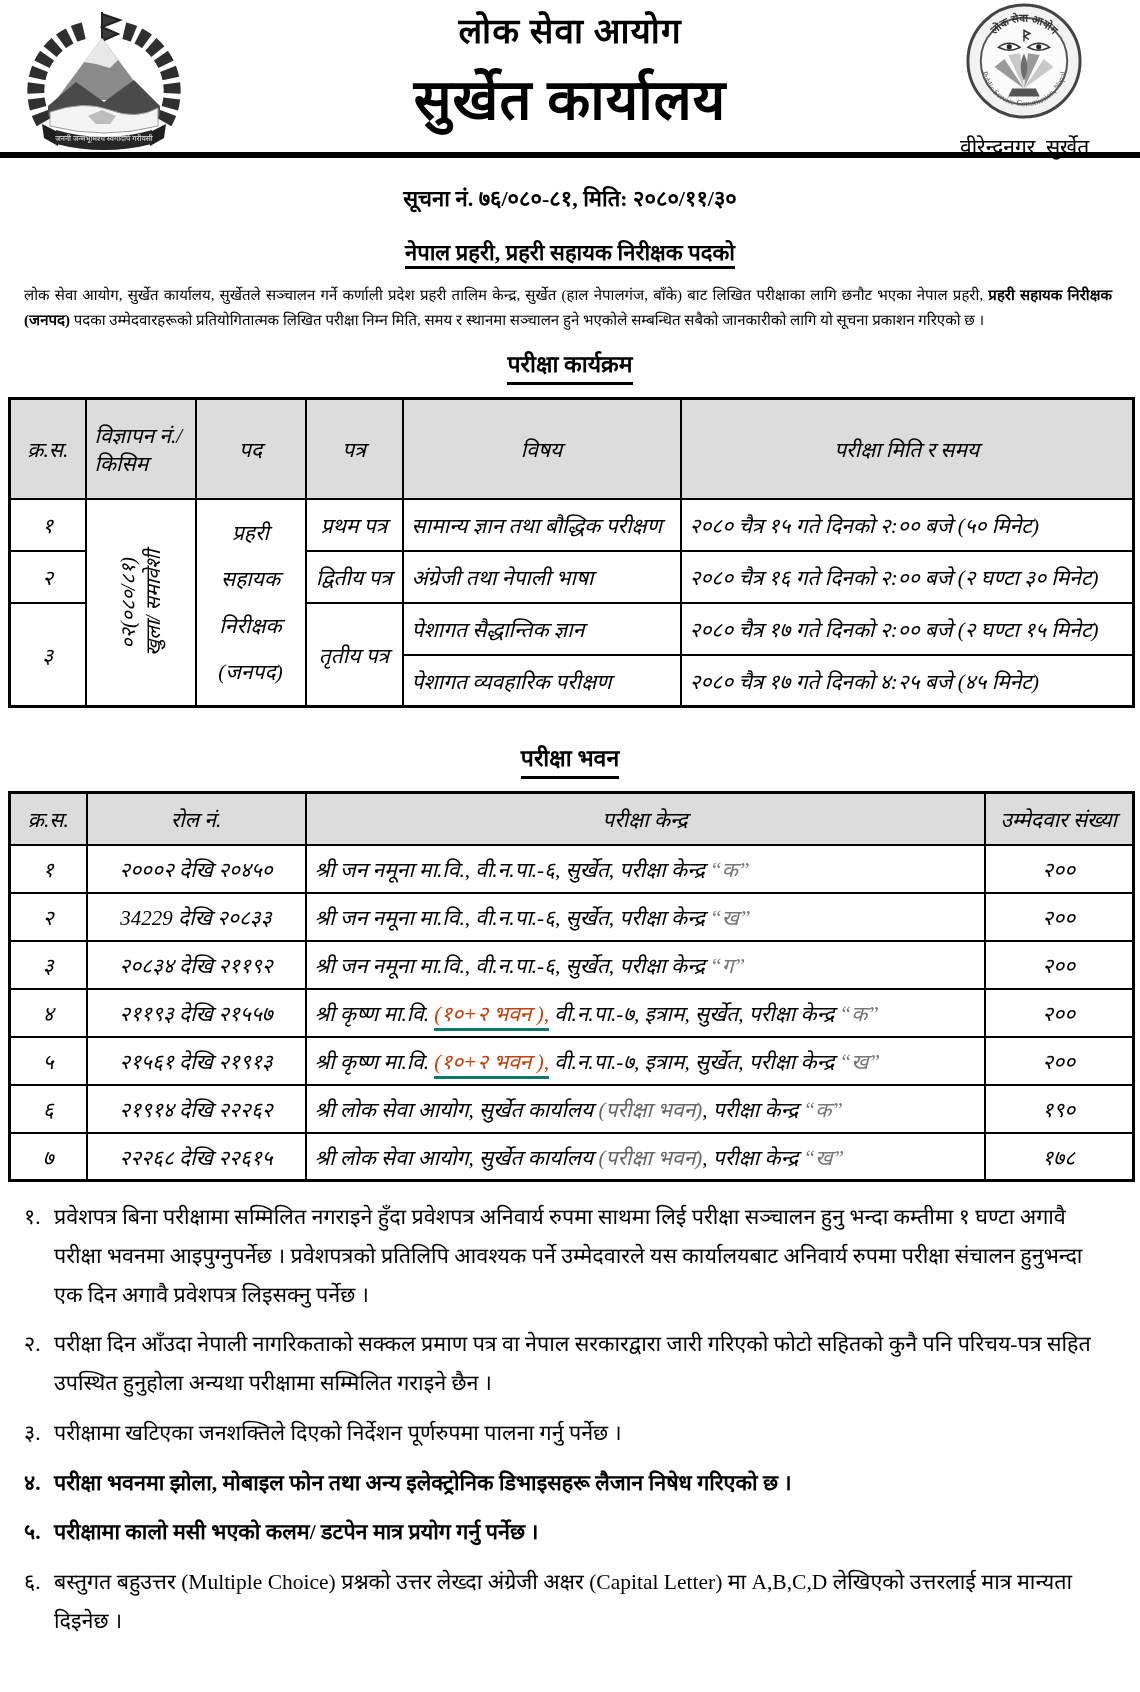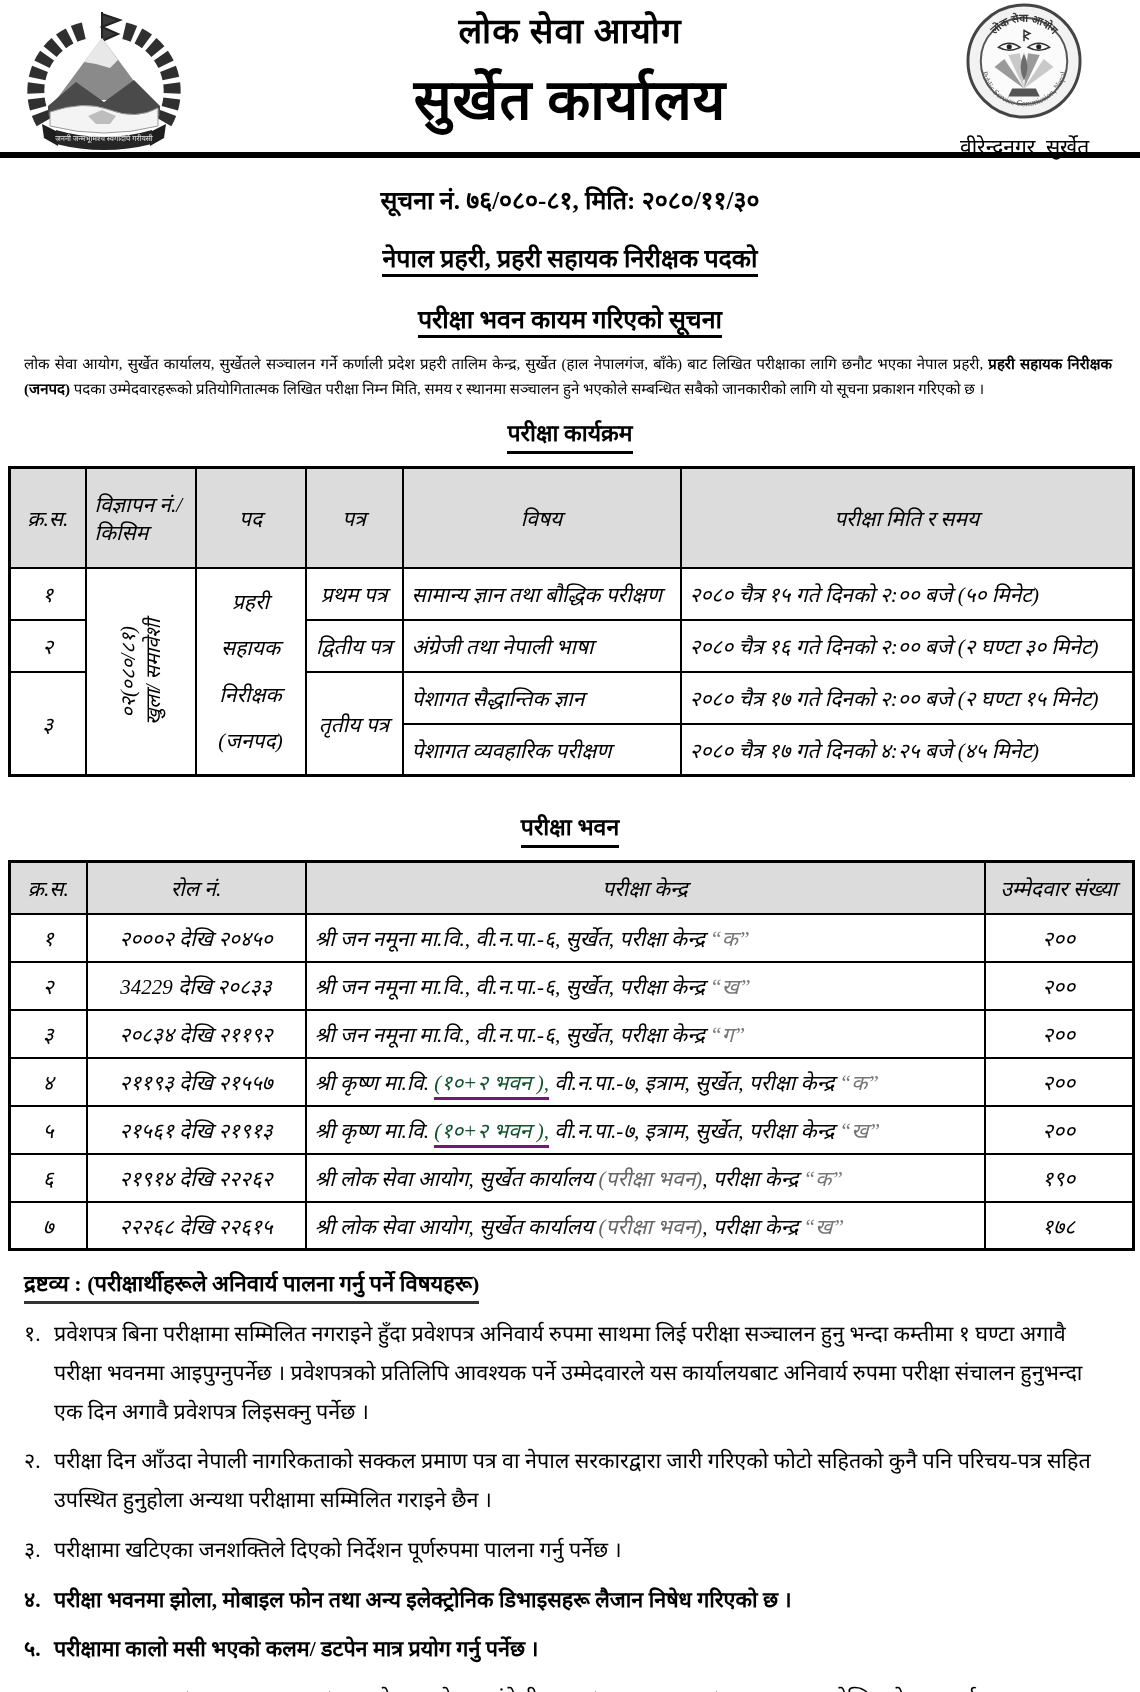--- a/index.html
+++ b/index.html
@@ -19,21 +19,21 @@
   .header-center { position: absolute; left: 215px; right: 215px; top: 6px; text-align: center; }
   .org-name { font-size: 35px; font-weight: bold; letter-spacing: 1px; }
   .office-name { font-size: 56px; font-weight: bold; margin-top: 6px; letter-spacing: 1px; }
   .seal-right { position: absolute; right: 52px; top: 2px; width: 128px; text-align: center; }
   .seal-right svg { width: 118px; height: 118px; }
   .seal-caption { font-size: 21px; margin-top: 8px; white-space: nowrap; }
   .top-rule { height: 6px; background: #000; }
 
   
   .notice-block { text-align: center; margin-top: 14px; }
-  .notice-line { font-size: 25px; font-weight: bold; margin-top: 24px; font-family: Liberation Serif, serif; }
+  .notice-line { font-size: 22px; font-weight: bold; margin-top: 24px; font-family: Liberation Serif, serif; }
   .underlined { display: inline-block; border-bottom: 3px solid #000; }
   .notice-body {
     font-size: 15px;
     line-height: 1.68;
     text-align: justify;
     margin: 14px 28px 0 24px;
   }
   .notice-body b { font-weight: bold; }
 
   
@@ -68,21 +68,21 @@
 
   
   .venue-table col.c-sn    { width: 77px; }
   .venue-table col.c-roll  { width: 219px; }
   .venue-table col.c-ctr   { width: 679px; }
   .venue-table col.c-cnt   { width: 149px; }
   .venue-table thead th { height: 52px; text-align: center; }
   .venue-table td { height: 48px; }
   .venue-table .cell-center { text-align: center; }
   .gray-note { color: #666; }
-  .gray-underline { color: #14532d; border-bottom: 3px solid #701a75; padding-bottom: 2px; }
+  .gray-underline { color: #c2410c; border-bottom: 3px solid #0f766e; padding-bottom: 2px; }
   .gray-quote { color: #777; }
 
   
   .instructions { margin: 16px 24px 0 24px; }
   .instructions-heading { font-size: 22px; font-weight: bold; }
   .instructions-heading .underlined { border-bottom: 3px solid #333; padding-bottom: 4px; }
   .note-item { display: flex; margin-top: 11px; font-size: 21.5px; line-height: 1.8; }
   .note-num { flex: 0 0 30px; }
   .note-text { flex: 1; }
   .note-bold { font-weight: bold; }
@@ -153,21 +153,20 @@
       <polygon points="48,88 72,88 76,96 44,96" fill="#555"></polygon>
     </svg>
     <div class="seal-caption">वीरेन्द्रनगर, सुर्खेत</div>
   </div>
 </div>
 <div class="top-rule"></div>
 
 <div class="notice-block">
   <div class="notice-line">सूचना नं. ७६/०८०-८१, मिति: २०८०/११/३०</div>
   <div class="notice-line"><span class="underlined">नेपाल प्रहरी, प्रहरी सहायक निरीक्षक पदको</span></div>
-  <div class="notice-line"><span class="underlined">परीक्षा भवन कायम गरिएको  सूचना</span></div>
 </div>
 
 <p class="notice-body"><span>लोक सेवा आयोग, सुर्खेत कार्यालय, सुर्खेतले सञ्चालन गर्ने कर्णाली प्रदेश प्रहरी तालिम केन्द्र, सुर्खेत (हाल नेपालगंज, बाँके) बाट लिखित परीक्षाका लागि छनौट भएका नेपाल प्रहरी, </span><b>प्रहरी सहायक निरीक्षक (जनपद)</b><span> पदका उम्मेदवारहरूको प्रतियोगितात्मक लिखित परीक्षा निम्न मिति, समय र स्थानमा सञ्चालन हुने भएकोले सम्बन्धित सबैको जानकारीको लागि यो सूचना प्रकाशन गरिएको छ ।</span></p>
 
 <div class="section-heading">
   <span class="underlined">परीक्षा कार्यक्रम</span>
 </div>
 
 <table class="schedule-table">
   <colgroup>
@@ -280,23 +279,20 @@
     <tr>
       <td class="cell-center">७</td>
       <td class="cell-center">२२२६८ देखि २२६१५</td>
       <td><span>श्री लोक सेवा आयोग, सुर्खेत कार्यालय </span><span class="gray-note">(परीक्षा भवन)</span><span>, परीक्षा केन्द्र </span><span class="gray-quote">“ख”</span></td>
       <td class="cell-center">१७८</td>
     </tr>
   </tbody>
 </table>
 
 <div class="instructions">
-  <div class="instructions-heading">
-    <span class="underlined">द्रष्टव्य : (परीक्षार्थीहरूले अनिवार्य पालना गर्नु पर्ने विषयहरू)</span>
-  </div>
 
   <div class="note-item">
     <span class="note-num">१.</span>
     <span class="note-text">प्रवेशपत्र बिना परीक्षामा सम्मिलित नगराइने हुँदा प्रवेशपत्र अनिवार्य रुपमा साथमा लिई परीक्षा सञ्चालन हुनु भन्दा कम्तीमा १ घण्टा अगावै परीक्षा भवनमा आइपुग्नुपर्नेछ । प्रवेशपत्रको प्रतिलिपि आवश्यक पर्ने उम्मेदवारले यस कार्यालयबाट अनिवार्य रुपमा परीक्षा संचालन हुनुभन्दा एक दिन अगावै प्रवेशपत्र लिइसक्नु पर्नेछ ।</span>
   </div>
   <div class="note-item">
     <span class="note-num">२.</span>
     <span class="note-text">परीक्षा दिन आँउदा नेपाली नागरिकताको सक्कल प्रमाण पत्र वा नेपाल सरकारद्वारा जारी गरिएको फोटो सहितको कुनै पनि परिचय-पत्र सहित उपस्थित हुनुहोला अन्यथा परीक्षामा सम्मिलित गराइने छैन ।</span>
   </div>
   <div class="note-item">

